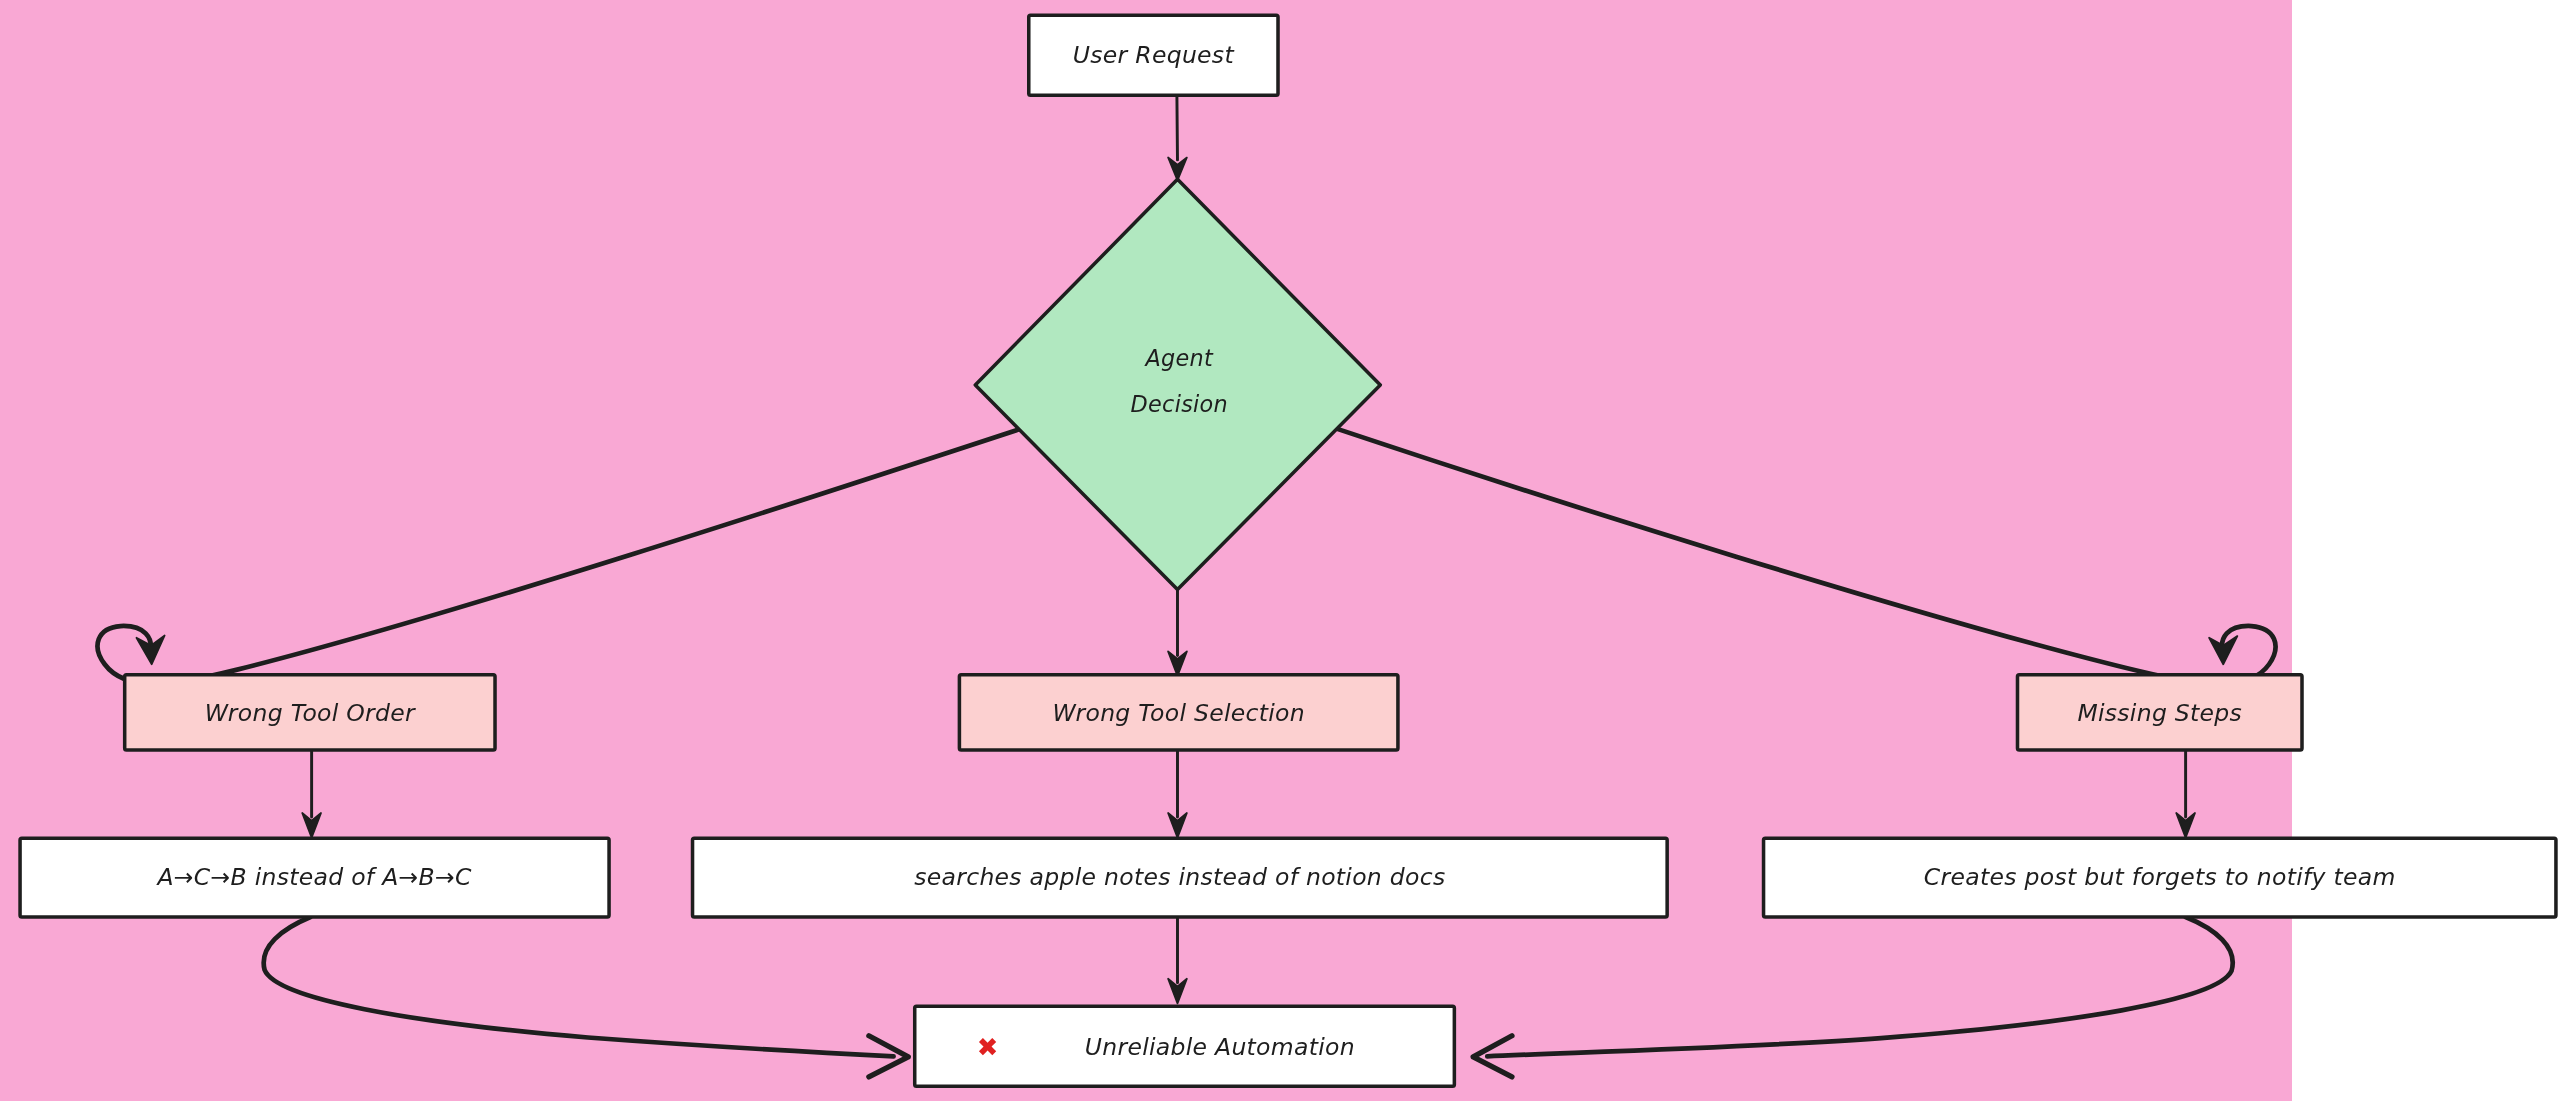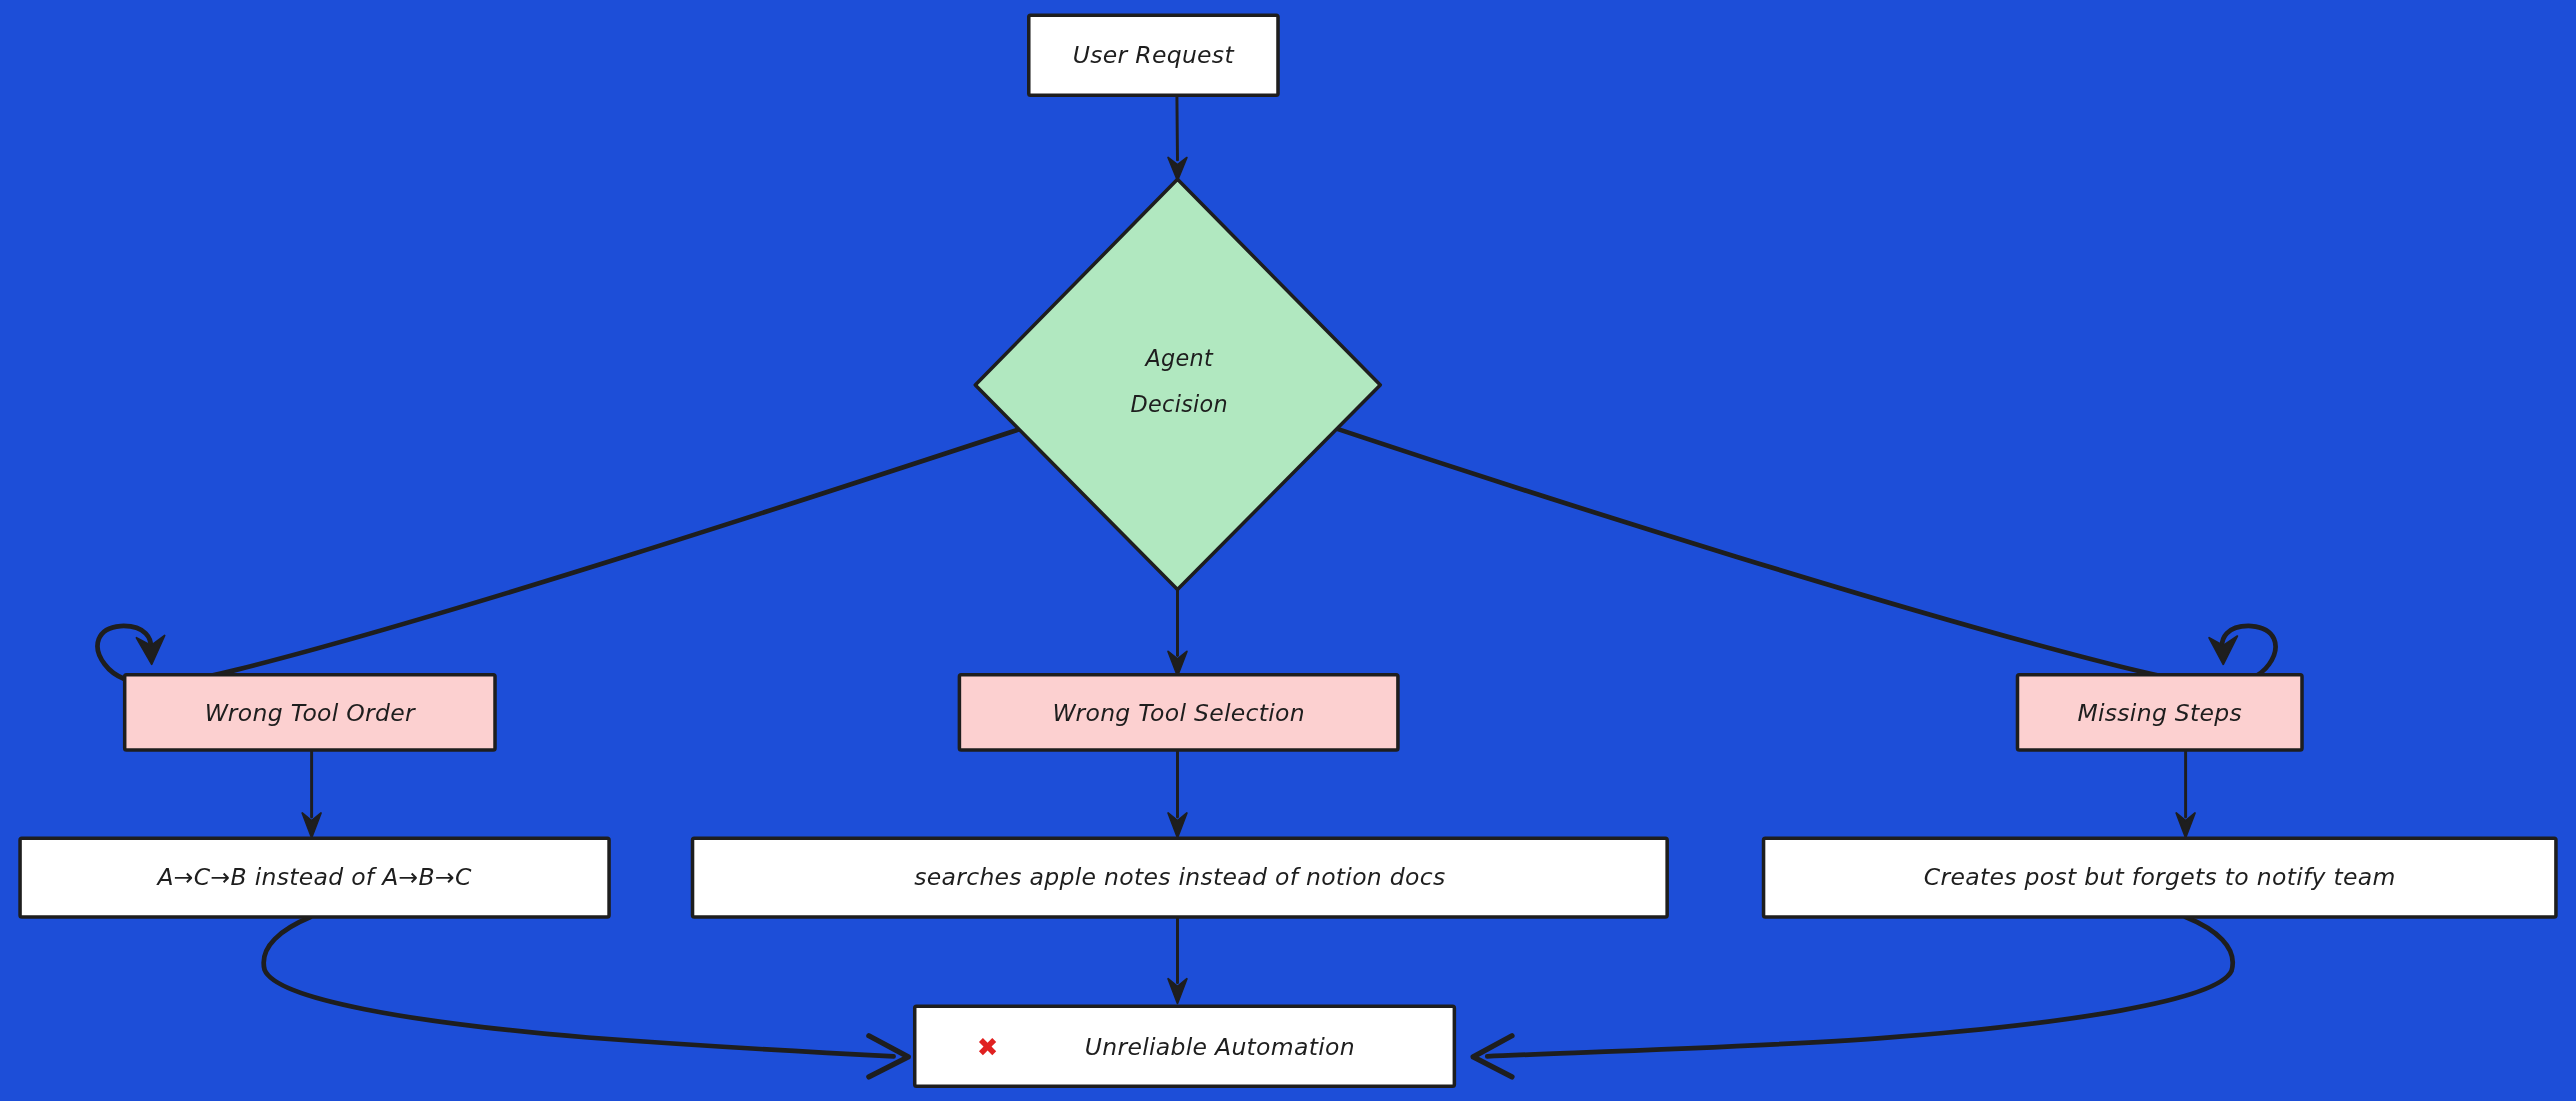--- a/index.html
+++ b/index.html
@@ -9,23 +9,23 @@
     background: #ffffff;
   }
   body {
     width: 2576px;
     height: 1101px;
     font-family: "DejaVu Sans", sans-serif;
     overflow: hidden;
   }
   #flow-root {
     position: relative;
-    width: 2576px;
+    width: 2292px;
     height: 1101px;
-    background: #1d4ed8;
+    background: #f9a8d4;
   }
   svg.flow-svg {
     position: absolute;
     inset: 0;
     width: 2576px;
     height: 1101px;
     display: block;
   }
   .node-shape {
     stroke: #1e1e1e;

